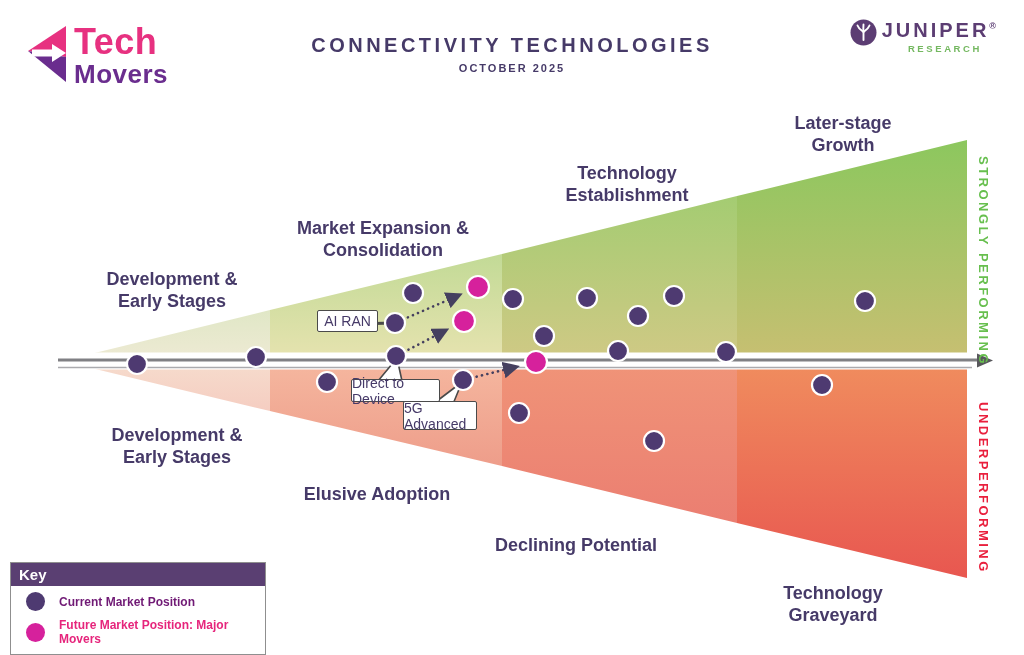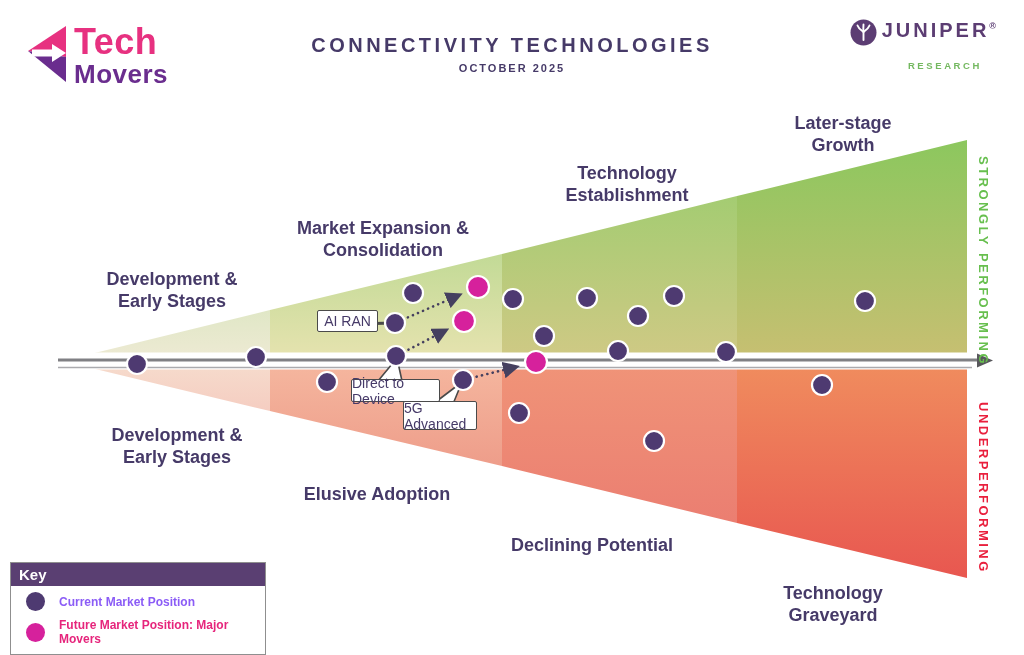--- a/index.html
+++ b/index.html
@@ -14,32 +14,32 @@
   .th-text{margin-left:4px;font-weight:700;line-height:1.02;letter-spacing:.5px;}
   .th-tech{font-size:36px;color:#e73180;}
   .th-horizon{font-size:26px;color:#6a2d8e;}
   .title-block{position:absolute;left:0;right:0;top:34px;text-align:center;color:#463a68;}
   .title{font-size:20px;font-weight:700;letter-spacing:3.5px;}
   .subtitle{font-size:11px;font-weight:700;letter-spacing:2px;margin-top:5px;}
   .jr-logo{position:absolute;right:28px;top:19px;display:flex;align-items:flex-start;}
   .jr-text{margin-left:5px;}
   .jr-name{font-size:20px;font-weight:700;letter-spacing:3px;color:#5c3d73;}
   .jr-name sup{font-size:9px;letter-spacing:0;}
-  .jr-sub{font-size:9.5px;font-weight:700;letter-spacing:2.6px;color:#74b860;text-align:right;padding-right:14px;margin-top:18px;}
+  .jr-sub{font-size:9.5px;font-weight:700;letter-spacing:2.6px;color:#74b860;text-align:right;padding-right:14px;margin-top:1px;}
 
   
   .stage{position:absolute;transform:translateX(-50%);text-align:center;font-weight:700;
          font-size:18px;line-height:1.22;color:#463a68;}
   #lbl-dev-top{left:172px;top:269px;width:170px;}
   #lbl-mkt{left:383px;top:218px;width:180px;}
   #lbl-est{left:627px;top:163px;width:140px;}
   #lbl-later{left:843px;top:113px;width:110px;}
   #lbl-dev-bot{left:177px;top:425px;width:170px;}
   #lbl-elusive{left:377px;top:484px;width:200px;}
-  #lbl-declining{left:592px;top:535px;width:220px;}
+  #lbl-declining{left:576px;top:535px;width:220px;}
   #lbl-grave{left:833px;top:583px;width:130px;}
 
   
   .callout{position:absolute;background:#fff;border:1.6px solid #4a4a4a;color:#463a68;
            font-size:14px;display:flex;align-items:center;justify-content:center;border-radius:2px;box-sizing:border-box;}
   #co-airan{left:317px;top:310px;width:61px;height:22px;}
   #co-d2d{left:351px;top:379px;width:89px;height:23px;}
   #co-5ga{left:403px;top:401px;width:74px;height:29px;}
 
   
@@ -185,20 +185,20 @@
 <div class="callout" id="co-5ga">5G Advanced</div>
 
 <div class="v-label" id="v-strong">STRONGLY PERFORMING</div>
 <div class="v-label" id="v-under">UNDERPERFORMING</div>
 
 <div class="key-box">
   <div class="key-header">Key</div>
   <div class="key-body">
     <div class="key-row">
       <span class="key-dot" style="background: rgb(78, 58, 113);"></span>
-      <span class="key-label" style="color: #8b5cf6;">Current Market Position</span>
+      <span class="key-label" style="color: #701a75;">Current Market Position</span>
     </div>
     <div class="key-row">
       <span class="key-dot" style="background: rgb(214, 33, 156);"></span>
       <span class="key-label" style="color: rgb(230, 37, 124);">Future Market Position: Major Movers</span>
     </div>
   </div>
 </div>
 
 </body></html>

